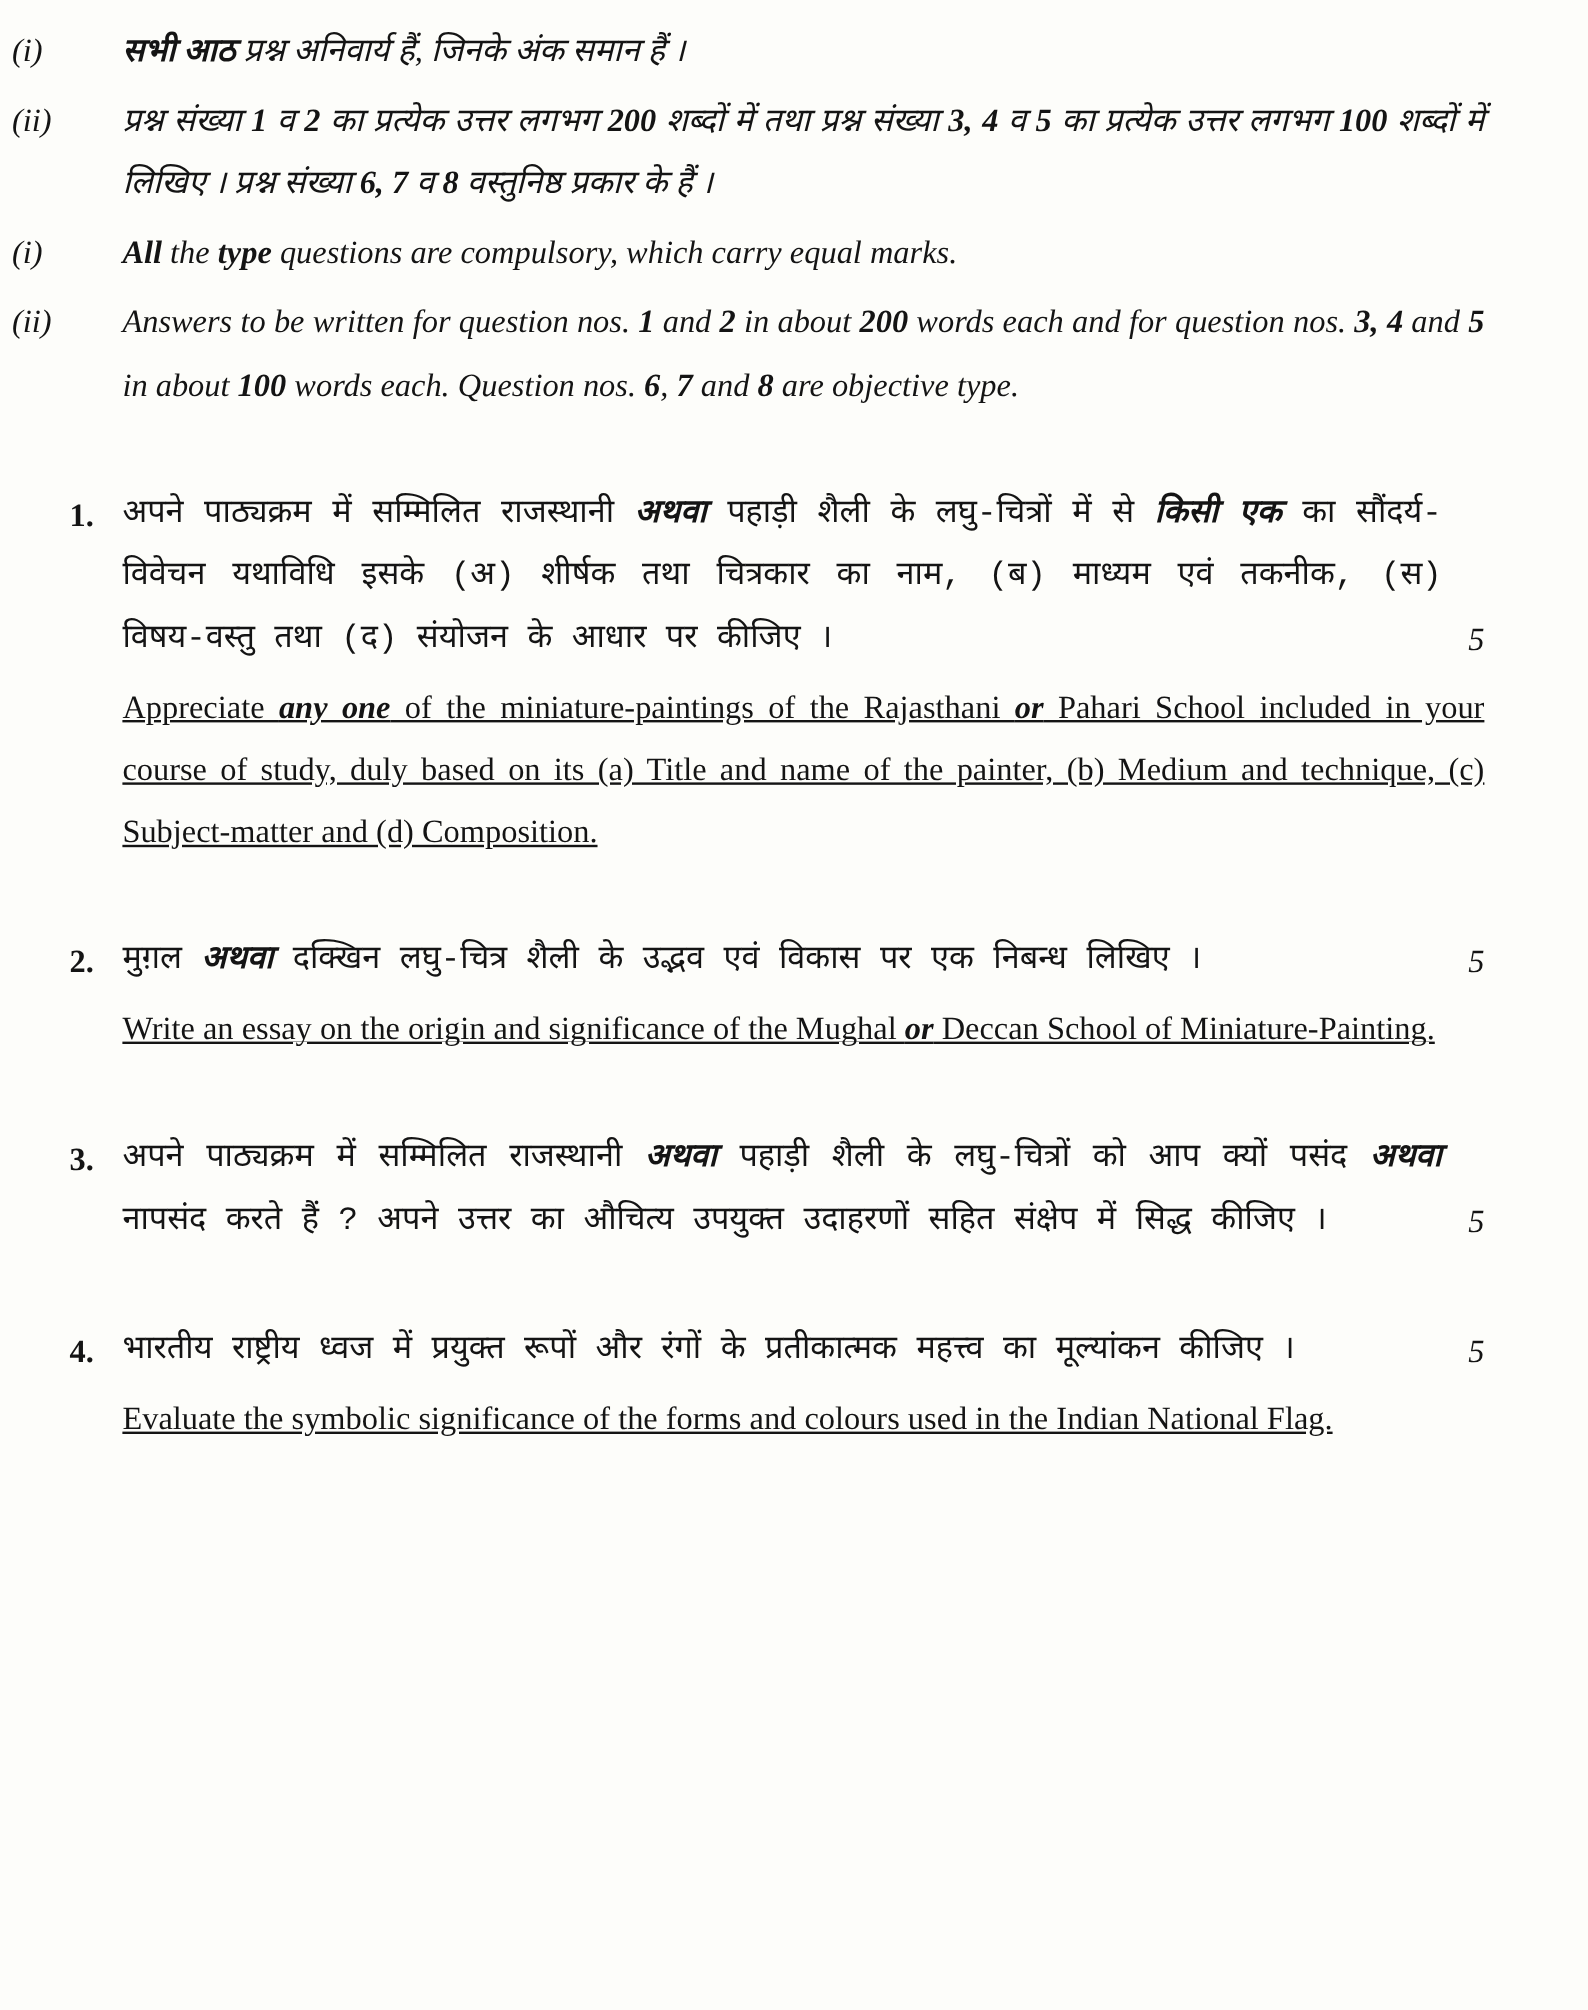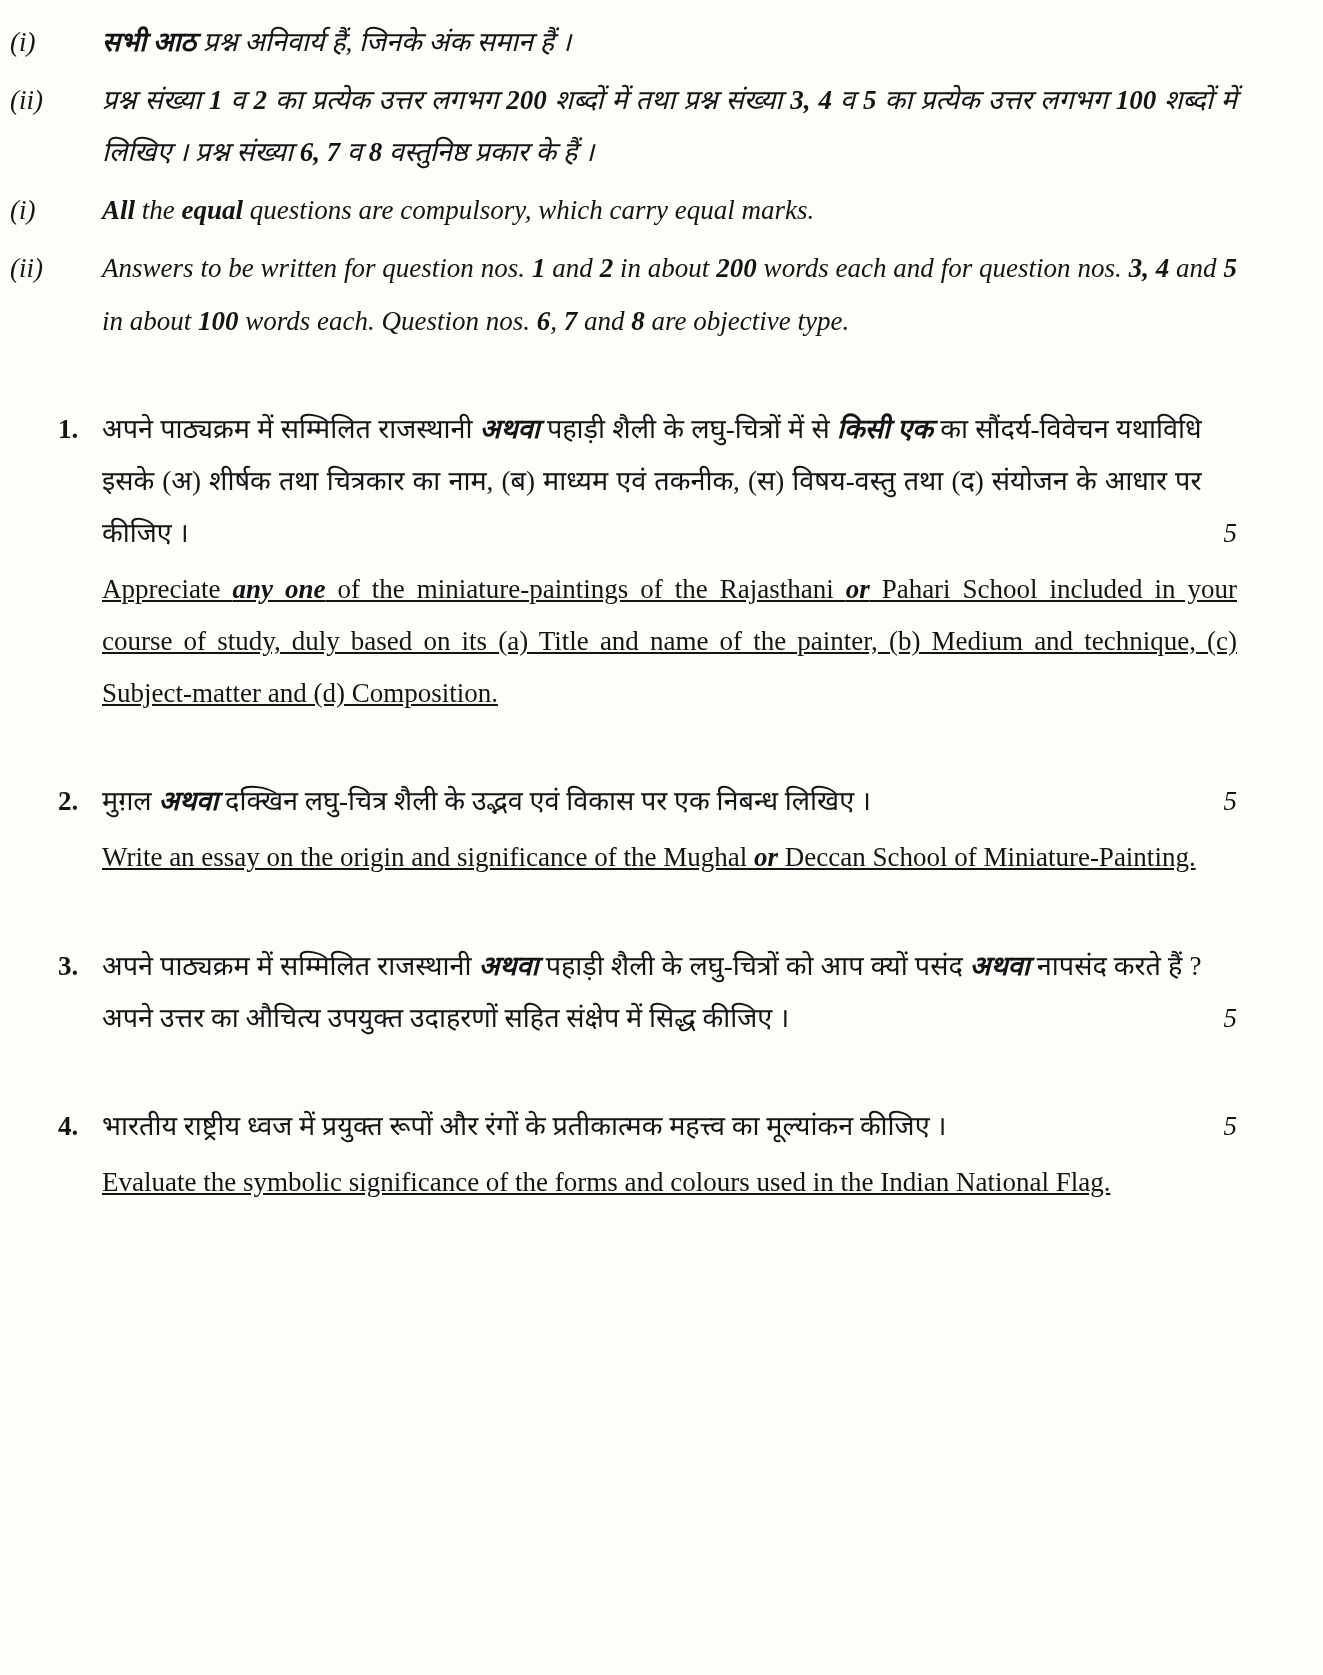--- a/index.html
+++ b/index.html
@@ -52,20 +52,21 @@
   .question {
     margin-top: 56px;
   }
   .hindi-wrap {
     display: flex;
     align-items: flex-end;
   }
   .hindi-wrap .qtext {
     flex: 1 1 auto;
     text-align: justify;
+    font-family: Liberation Mono, monospace;
   }
   .marks {
     flex: 0 0 auto;
     margin-left: 22px;
     font-style: italic;
     align-self: flex-end;
   }
   .eng {
     margin: 4px 0 0 0;
     text-align: justify;
@@ -84,21 +85,21 @@
     <div class="body"><span class="b it">सभी आठ</span><span class="it"> प्रश्न अनिवार्य हैं, जिनके अंक समान हैं ।</span></div>
   </div>
   <div class="row inst">
     <div class="lbl">(ii)</div>
     <div class="body"><span class="it">प्रश्न संख्या </span><span class="b it">1</span><span class="it"> व </span><span class="b it">2</span><span class="it"> का प्रत्येक उत्तर लगभग </span><span class="b it">200</span><span class="it"> शब्दों में तथा प्रश्न संख्या </span><span class="b it">3, 4</span><span class="it"> व </span><span class="b it">5</span><span class="it"> का प्रत्येक उत्तर लगभग </span><span class="b it">100</span><span class="it"> शब्दों में लिखिए । प्रश्न संख्या </span><span class="b it">6, 7</span><span class="it"> व </span><span class="b it">8</span><span class="it"> वस्तुनिष्ठ प्रकार के हैं ।</span></div>
   </div>
 
 
   <div class="row inst">
     <div class="lbl">(i)</div>
-    <div class="body"><span class="b it">All</span><span class="it"> the </span><span class="b it">equal</span><span class="it"> questions are compulsory, which carry equal marks.</span></div>
+    <div class="body"><span class="b it">All</span><span class="it"> the </span><span class="b it">type</span><span class="it"> questions are compulsory, which carry equal marks.</span></div>
   </div>
   <div class="row inst">
     <div class="lbl">(ii)</div>
     <div class="body"><span class="it">Answers to be written for question nos. </span><span class="b it">1</span><span class="it"> and </span><span class="b it">2</span><span class="it"> in about </span><span class="b it">200</span><span class="it"> words each and for question nos. </span><span class="b it">3, 4</span><span class="it"> and </span><span class="b it">5</span><span class="it"> in about </span><span class="b it">100</span><span class="it"> words each. Question nos. </span><span class="b it">6</span><span class="it">, </span><span class="b it">7</span><span class="it"> and </span><span class="b it">8</span><span class="it"> are objective type.</span></div>
   </div>
 
   <div class="row question">
     <div class="qnum">1.</div>
     <div class="body">
       <div class="hindi-wrap">

